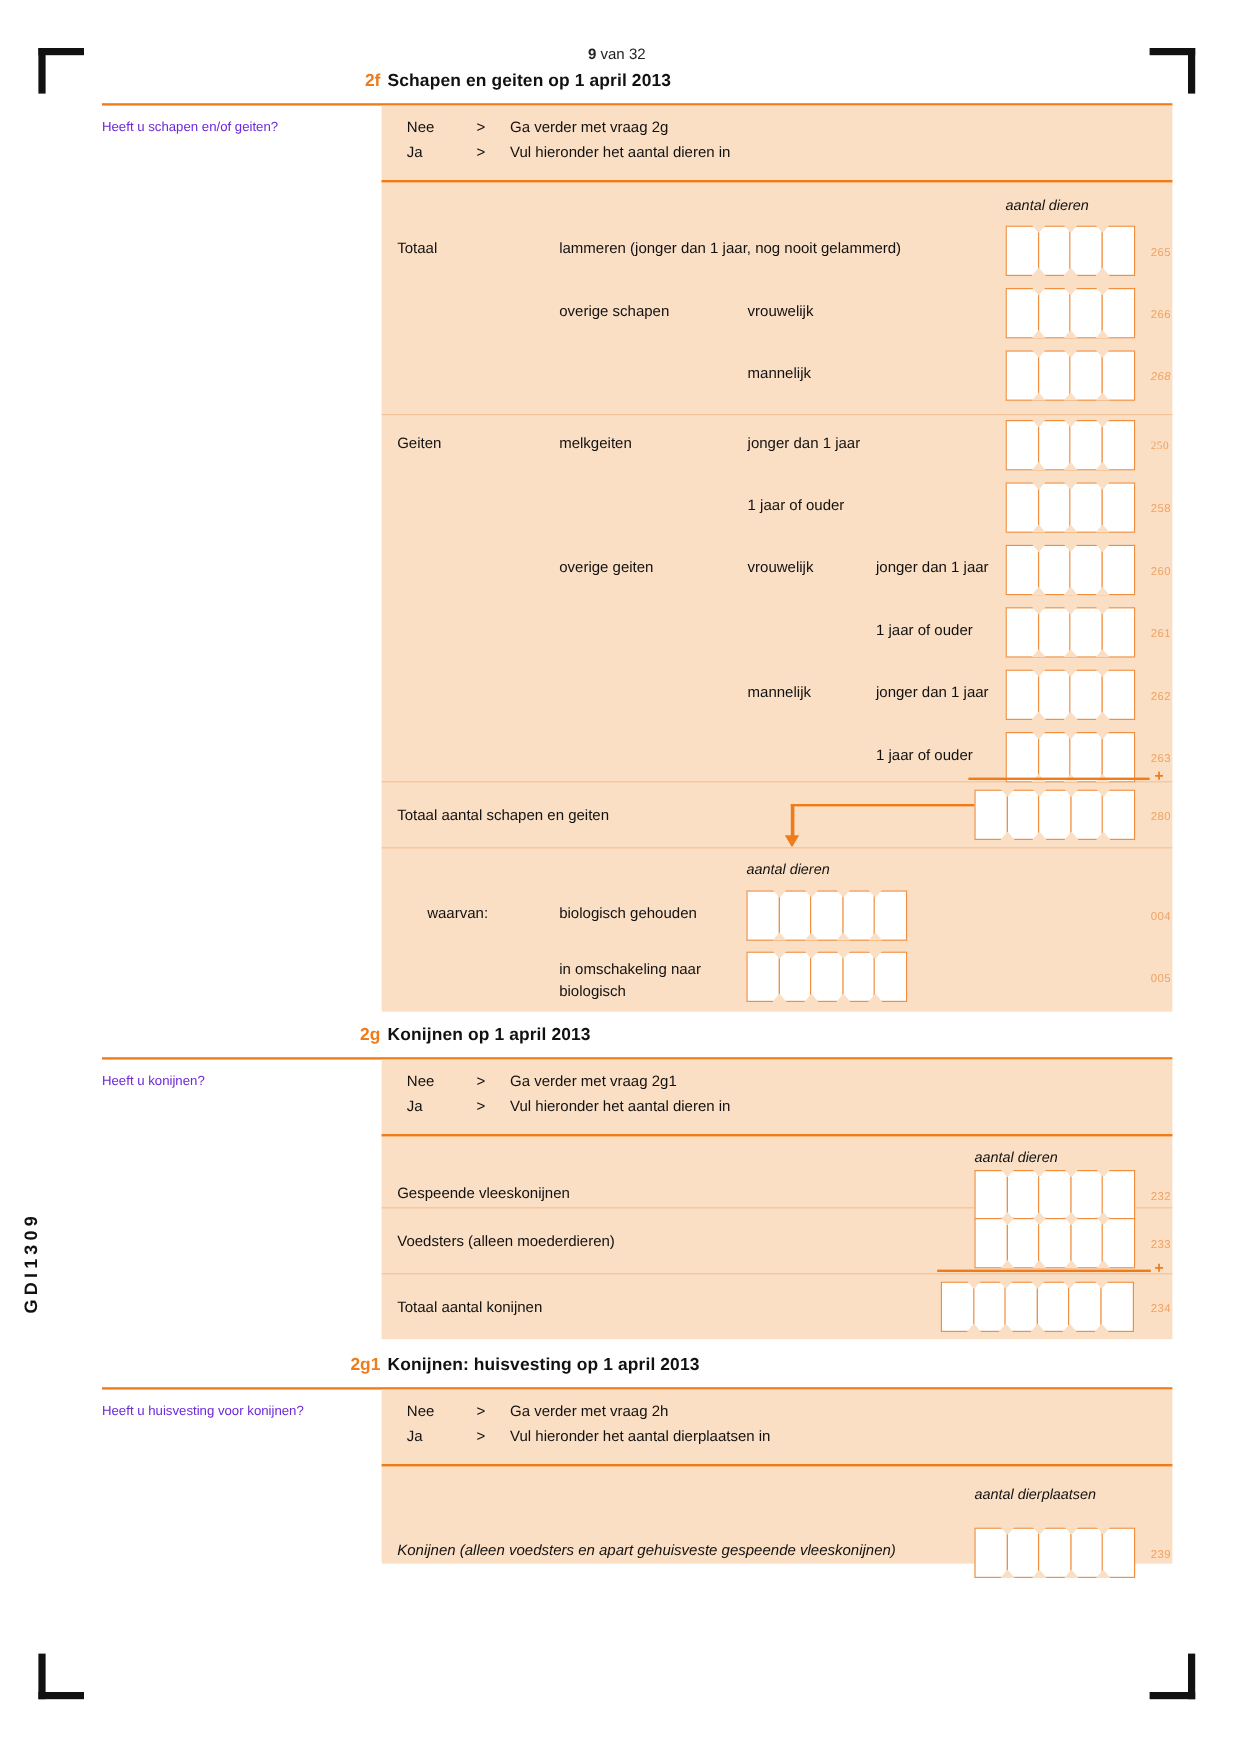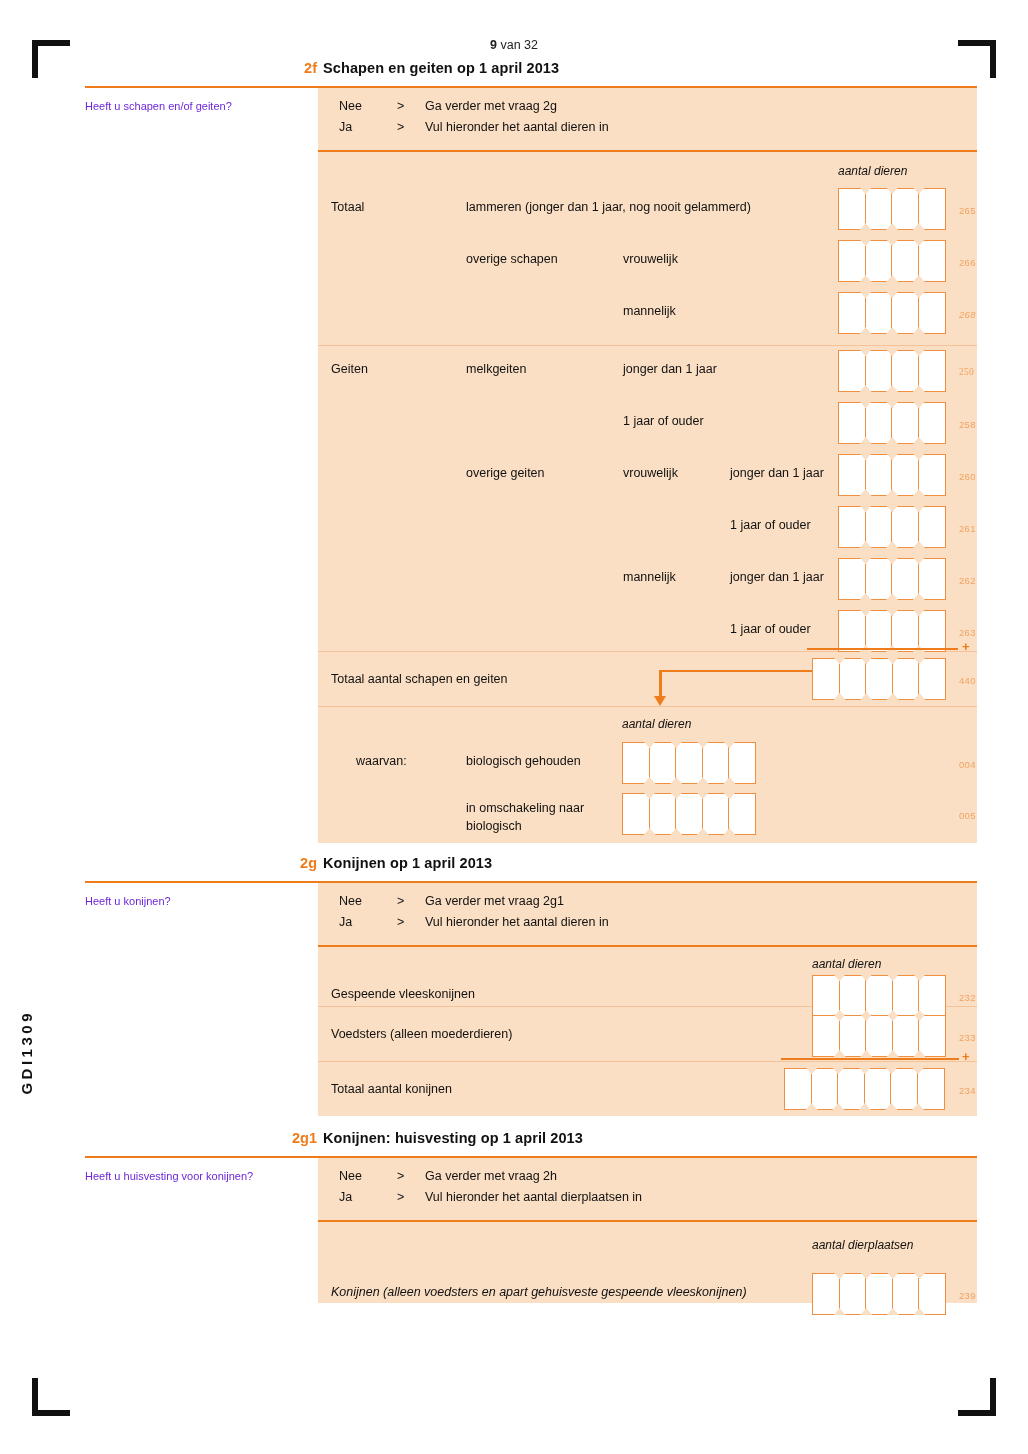--- a/index.html
+++ b/index.html
@@ -303,21 +303,21 @@
           <div class="arrow-h" style="left:341px;top:18px;width:167px;"></div>
           <div class="arrow-v" style="left:341px;top:18px;height:28px;"></div>
           <div class="arrow-head" style="left:336px;top:44px;"></div>
           <div class="comb" style="left:494px;top:6px;">
             <div class="cell"></div>
               <div class="cell"></div>
               <div class="cell"></div>
               <div class="cell"></div>
               <div class="cell"></div>
           </div>
-          <div class="code" style="left:641px;top:23px;">440</div>
+          <div class="code" style="left:641px;top:23px;">280</div>
         </div>
         <div class="hrule-lite"></div>
 
         <div class="block" style="height:136px;">
           <div class="cap" style="left:304px;top:10px;">aantal dieren</div>
 
           <div class="row">
             <div class="lbl" style="left:38px;top:46px;">waarvan:</div>
             <div class="lbl" style="left:148px;top:46px;">biologisch gehouden</div>
             <div class="comb" style="left:304px;top:35px;">

